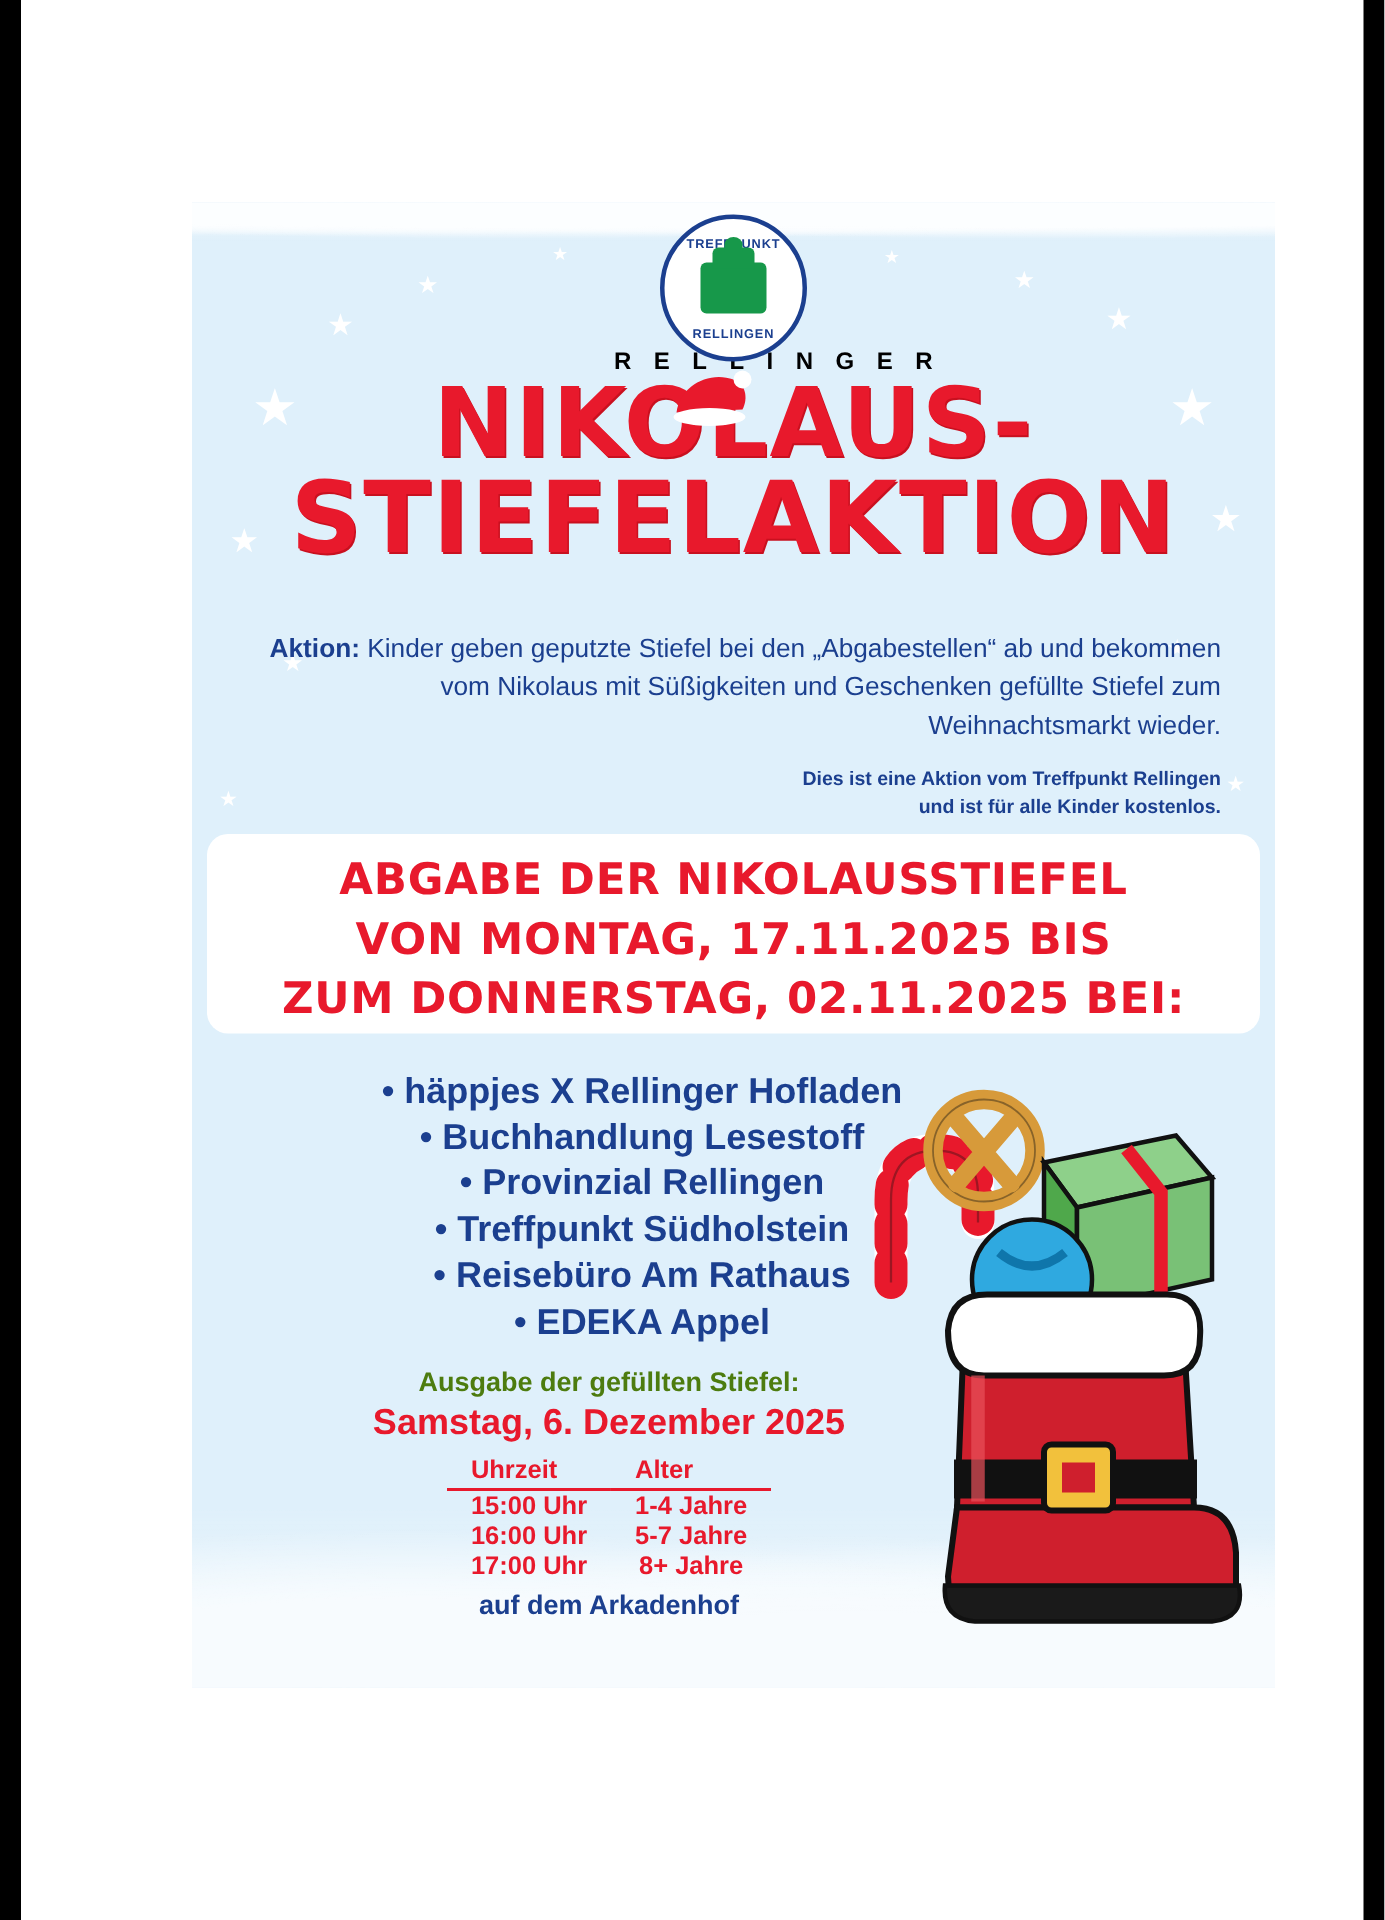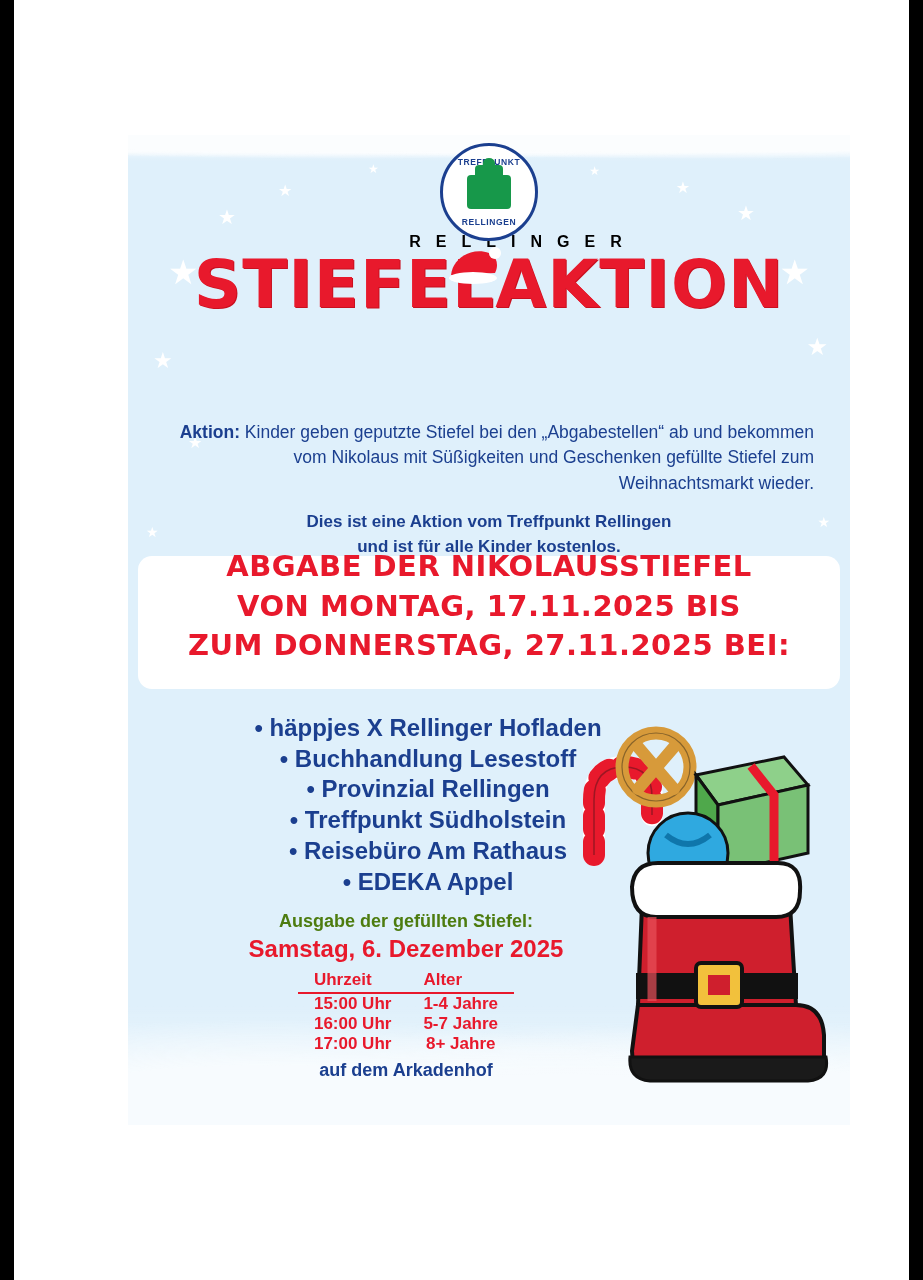--- a/index.html
+++ b/index.html
@@ -170,43 +170,43 @@
     line-height: 1.45;
     z-index: 4;
   }
   .body-text b { font-weight: bold; }
 
   .body-text2 {
     position: absolute;
     top: 375px;
     left: 36px;
     right: 36px;
-    text-align: center;
+    text-align: right;
     color: #1b3f8f;
-    font-size: 17px;
+    font-size: 13px;
     font-weight: bold;
     line-height: 1.45;
     z-index: 4;
   }
 
   .red-band {
     position: absolute;
     top: 425px;
     left: 14px;
     right: 14px;
     height: 125px;
     background: #ffffff;
     border-radius: 10px;
     z-index: 3;
     box-shadow: 0 0 0 4px #ffffff;
   }
 
   .red-lines {
     position: absolute;
-    top: 412px;
+    top: 432px;
     left: 20px;
     right: 20px;
     text-align: center;
     color: #e8192c;
     font-family: "DejaVu Sans", sans-serif;
     font-weight: bold;
     font-size: 29px;
     line-height: 1.37;
     z-index: 4;
     letter-spacing: .5px;
@@ -304,20 +304,21 @@
       <div class="logo-inner">
         <div class="logo-top">TREFFPUNKT</div>
         <div class="logo-crest"></div>
         <div class="logo-bot">RELLINGEN</div>
       </div>
     </div>
 
     <div class="kicker">RELLINGER</div>
 
     <div class="title">
+      <span class="l1">NIKOLAUS-</span>
       <span class="l2">STIEFELAKTION</span>
     </div>
 
     <svg class="santa-hat" viewBox="0 0 56 40">
       <path d="M4 30 C6 12, 26 2, 42 8 C50 11, 52 20, 48 28 Z" fill="#e8192c"></path>
       <ellipse cx="26" cy="33" rx="24" ry="6" fill="#ffffff"></ellipse>
       <circle cx="48" cy="8" r="6" fill="#ffffff"></circle>
     </svg>
 
     <div class="body-text">
@@ -326,21 +327,21 @@
 
     <div class="body-text2">
       <div>Dies ist eine Aktion vom Treffpunkt Rellingen</div>
       <div>und ist für alle Kinder kostenlos.</div>
     </div>
 
     <div class="red-band"></div>
     <div class="red-lines">
       <div>ABGABE DER NIKOLAUSSTIEFEL</div>
       <div>VON MONTAG, 17.11.2025 BIS</div>
-      <div>ZUM DONNERSTAG, 27.11.2025 BEI:</div>
+      <div>ZUM DONNERSTAG, 02.11.2025 BEI:</div>
     </div>
 
     <div class="shops">
       <div>• häppjes X Rellinger Hofladen</div>
       <div>• Buchhandlung Lesestoff</div>
       <div>• Provinzial Rellingen</div>
       <div>• Treffpunkt Südholstein</div>
       <div>• Reisebüro Am Rathaus</div>
       <div>• EDEKA Appel</div>
     </div>

